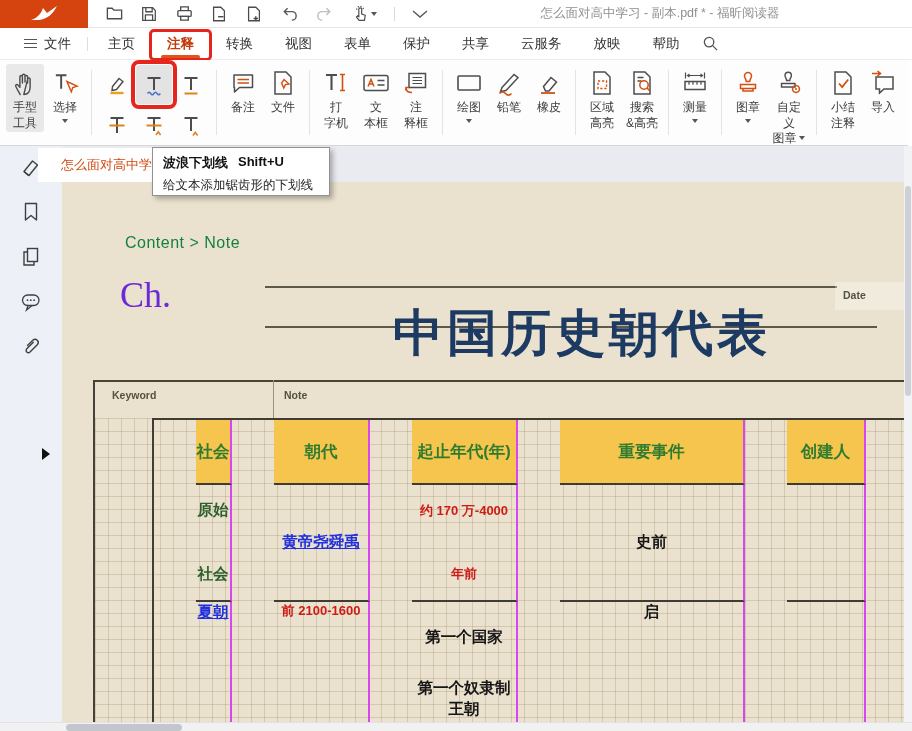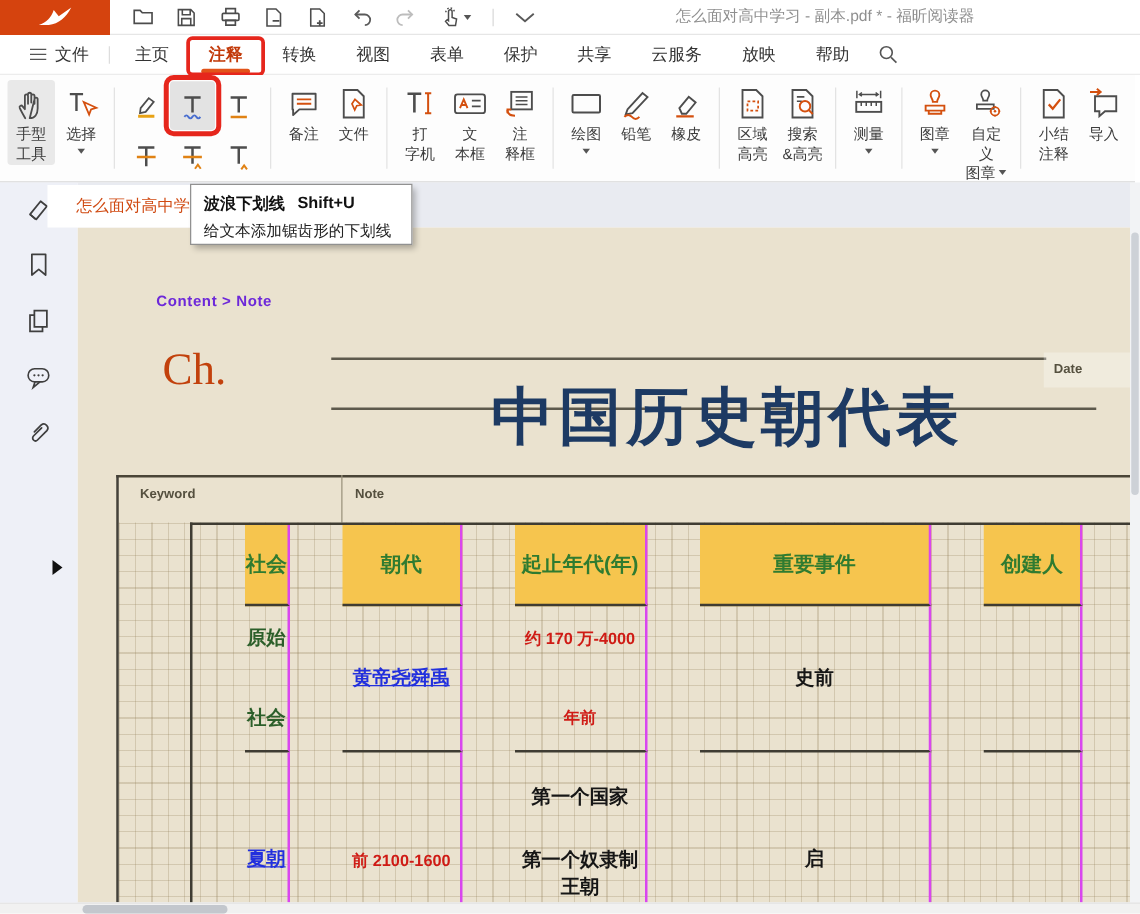--- a/index.html
+++ b/index.html
@@ -58,22 +58,22 @@
   .doctab{position:absolute;left:38px;top:148px;width:150px;height:34px;background:#fff;color:#d04a12;font-size:13px;display:flex;align-items:center;justify-content:center;z-index:4;white-space:nowrap;}
 
   .viewport{position:absolute;left:62px;top:182px;right:8px;bottom:9px;background:#eae2cf;overflow:hidden;}
   .vscroll{position:absolute;right:0;top:146px;bottom:9px;width:8px;background:#f2f3f5;}
   .vthumb{position:absolute;left:1px;right:1px;top:40px;height:210px;background:#cdd1d7;border-radius:3px;}
   .hscroll{position:absolute;left:0;right:0;bottom:0;height:9px;background:#f1f1f1;border-top:1px solid #e2e2e2;}
   .hthumb{position:absolute;left:66px;top:1px;width:116px;height:7px;background:#c3c7cd;border-radius:4px;}
 
   
   .paper{position:absolute;inset:0;}
-  .breadcrumb{position:absolute;left:63px;top:52px;font-size:12px;font-weight:bold;color:#6d28d9;letter-spacing:.5px;}
-  .ch{position:absolute;left:58px;top:92px;font-family:"Liberation Serif",serif;font-size:36px;color:#c2410c;margin-left:10px;}
+  .breadcrumb{position:absolute;left:63px;top:52px;font-size:16px;font-weight:normal;color:#15803d;letter-spacing:.5px;}
+  .ch{position:absolute;left:58px;top:92px;font-family:"Liberation Serif",serif;font-size:36px;color:#6d28d9;}
   .hline1{position:absolute;left:203px;top:104px;width:572px;height:2px;background:#5d594c;}
   .hline2{position:absolute;left:203px;top:144px;width:612px;height:2px;background:#5d594c;}
   .bigtitle{position:absolute;left:300px;top:118px;width:440px;text-align:center;font-family:"Liberation Serif","DejaVu Serif",serif;font-size:50px;font-weight:900;color:#1d3a63;letter-spacing:4px;white-space:nowrap;}
   .datebox{position:absolute;left:773px;top:100px;width:69px;height:28px;background:rgba(255,255,255,.3);}
   .datelabel{position:absolute;left:781px;top:107px;font-size:10.5px;font-weight:600;color:#55503f;}
   .bigrule{position:absolute;left:31px;top:198px;right:0;height:2px;background:#4a4537;}
   .kwlabel{position:absolute;left:50px;top:207px;font-size:10.5px;font-weight:600;color:#55503f;}
   .vdiv{position:absolute;left:211px;top:198px;width:1px;height:38px;background:#9a927d;}
   .notelabel{position:absolute;left:222px;top:207px;font-size:10.5px;font-weight:600;color:#55503f;}
   .margin-line{position:absolute;left:31px;top:198px;bottom:0;width:2px;background:#44413a;}
@@ -84,21 +84,21 @@
 
   .histtable{position:absolute;left:90px;top:236px;width:756px;display:grid;grid-template-columns:78px 138px 148px 227px 121px 44px;grid-template-rows:65px 117px 122px;border-top:2px solid #3f3c33;border-left:2px solid #3f3c33;}
   .cell{border-right:2px solid #d946ef;border-bottom:2px solid #3f3c33;display:flex;flex-direction:column;align-items:center;justify-content:center;text-align:center;margin-left:42px;}
   .cell.nobot{border-bottom:none;}
   .hcell{background:#f6c54e;font-size:16.5px;font-weight:800;color:#2f7b30;}
   .green{color:#2c5f2a;font-weight:700;font-size:15.5px;}
   .blue{color:#2230dd;font-weight:700;font-size:15.5px;text-decoration:underline;}
   .red{color:#cf1b15;font-weight:700;font-size:13px;}
   .dark{color:#161616;font-weight:700;font-size:15.5px;}
   .two{justify-content:space-around;padding:14px 0;gap:40px;}
-  .low{justify-content:flex-end;padding-bottom:26px;}
+  .low{justify-content:flex-start;padding-bottom:26px;}
   .events2{justify-content:flex-end;gap:30px;padding-bottom:4px;}
 
   svg{display:block;}
 </style>
 </head>
 <body>
 
 <div class="app">
 
   <div class="titlebar">

